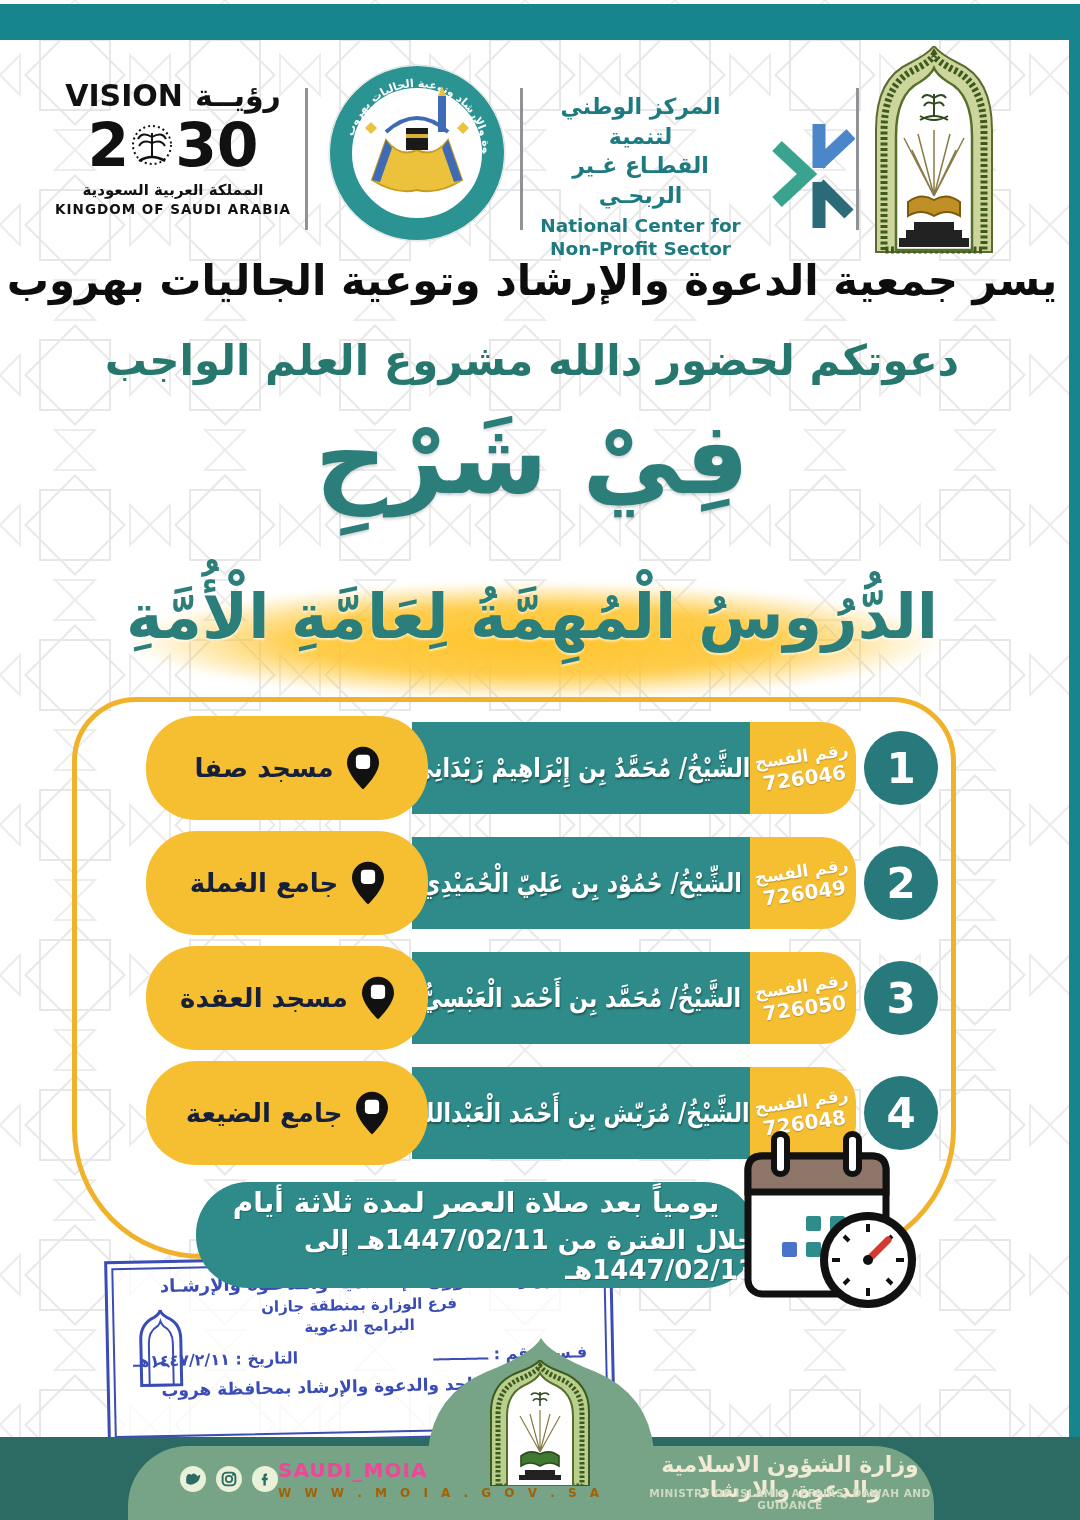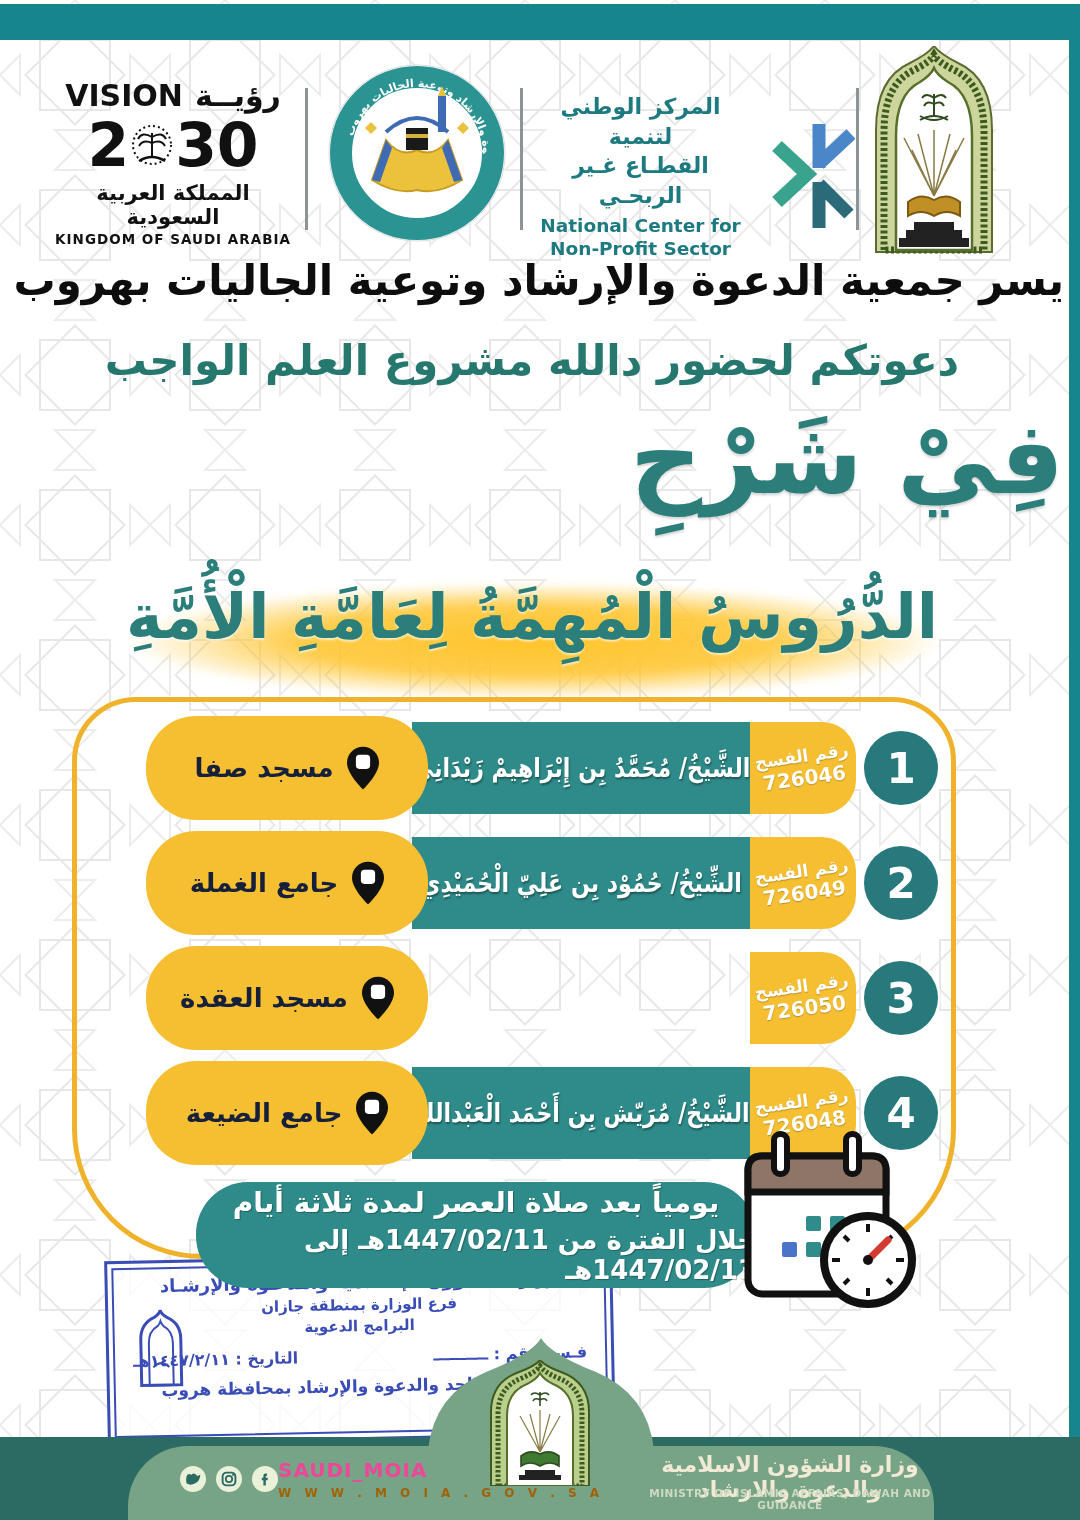--- a/index.html
+++ b/index.html
@@ -9,31 +9,31 @@
   
   #bg-pattern{position:absolute;left:0;top:0;z-index:0;}
   
   .topbar{left:0;top:4px;width:1080px;height:36px;background:#17868c;z-index:1;}
   .rightstrip{right:0;top:4px;width:11px;height:1516px;background:#17868c;z-index:1;}
   
   .logo-divider{width:3px;height:142px;background:#8f9296;top:88px;z-index:2;}
   .vision{left:48px;top:78px;width:250px;text-align:center;z-index:2;color:#111;}
   .vision .line1{display:flex;justify-content:center;align-items:center;gap:12px;font-weight:bold;font-size:30px;}
   .vision .year{display:flex;justify-content:center;align-items:center;font-size:60px;font-weight:900;line-height:1;margin-top:2px;}
-  .vision .ksa-ar{font-size:21px;font-weight:bold;margin-top:6px;}
+  .vision .ksa-ar{font-size:15px;font-weight:bold;margin-top:6px;}
   .vision .ksa-en{font-size:13.5px;font-weight:bold;letter-spacing:1px;margin-top:2px;}
   .ncnp{left:528px;top:92px;width:330px;display:flex;align-items:center;gap:10px;z-index:2;}
   .ncnp .txt{width:225px;text-align:center;color:#1d7a80;}
   .ncnp .ar{font-size:22px;font-weight:bold;line-height:1.35;}
   .ncnp .en{font-size:18.5px;font-weight:bold;line-height:1.25;margin-top:3px;}
   
-  .intro1{left:0;top:256px;width:1064px;font-size:42px;font-weight:900;color:#0d0d0d;z-index:2;}
+  .intro1{left:0;top:256px;width:1064px;text-align:center;font-size:42px;font-weight:900;color:#0d0d0d;z-index:2;}
   .intro2{left:0;top:336px;width:1064px;text-align:center;font-size:42px;font-weight:900;color:#26786f;z-index:2;}
   
-  .callig-pre{left:0;top:400px;width:1064px;font-size:100px;font-weight:bold;color:#2b7e79;
+  .callig-pre{left:0;top:400px;width:1064px;text-align:center;font-size:100px;font-weight:bold;color:#2b7e79;
               z-index:2;text-shadow:0 2px 3px rgba(0,0,0,.18);}
   .glow{left:60px;top:566px;width:950px;height:150px;z-index:1;
         background:radial-gradient(ellipse 55% 50% at 50% 50%,#ffc42c 0%,rgba(255,196,44,.85) 45%,rgba(255,196,44,0) 78%);
         filter:blur(3px);}
   .callig-main{left:0;top:580px;width:1064px;text-align:center;font-size:62px;font-weight:900;color:#2b7e79;
                z-index:2;text-shadow:0 2px 2px rgba(255,255,255,.6);}
   
   .frame{left:72px;top:697px;width:874px;height:552px;border:5px solid #efb22a;
          border-radius:64px 64px 130px 130px;z-index:1;}
   
@@ -229,20 +229,23 @@
       <svg width="32" height="44" viewBox="0 0 36 48">
         <path d="M18,0 C8,0 0,8 0,18 C0,31 18,48 18,48 C18,48 36,31 36,18 C36,8 28,0 18,0 Z" fill="#111"></path>
         <rect x="10" y="9" width="16" height="16" rx="4" fill="#fff"></rect>
         </svg>
       <span class="mosque">جامع الغملة</span>
       </div>
     <div class="numcircle">2</div>
   </div>
 
   <div class="abs row" style="top:946px;">
+    <div class="bar">
+      <span class="name rtl">الشَّيْخُ/ مُحَمَّد بِن أَحْمَد الْعَبْسِيُّ</span>
+      </div>
     <div class="cap">
         <div class="inner rtl">
       <div class="plabel">رقم الفسح</div>
       <div class="pnum">726050</div>
         </div>
       </div>
     <div class="pill rtl">
       <svg width="32" height="44" viewBox="0 0 36 48">
         <path d="M18,0 C8,0 0,8 0,18 C0,31 18,48 18,48 C18,48 36,31 36,18 C36,8 28,0 18,0 Z" fill="#111"></path>
         <rect x="10" y="9" width="16" height="16" rx="4" fill="#fff"></rect>

